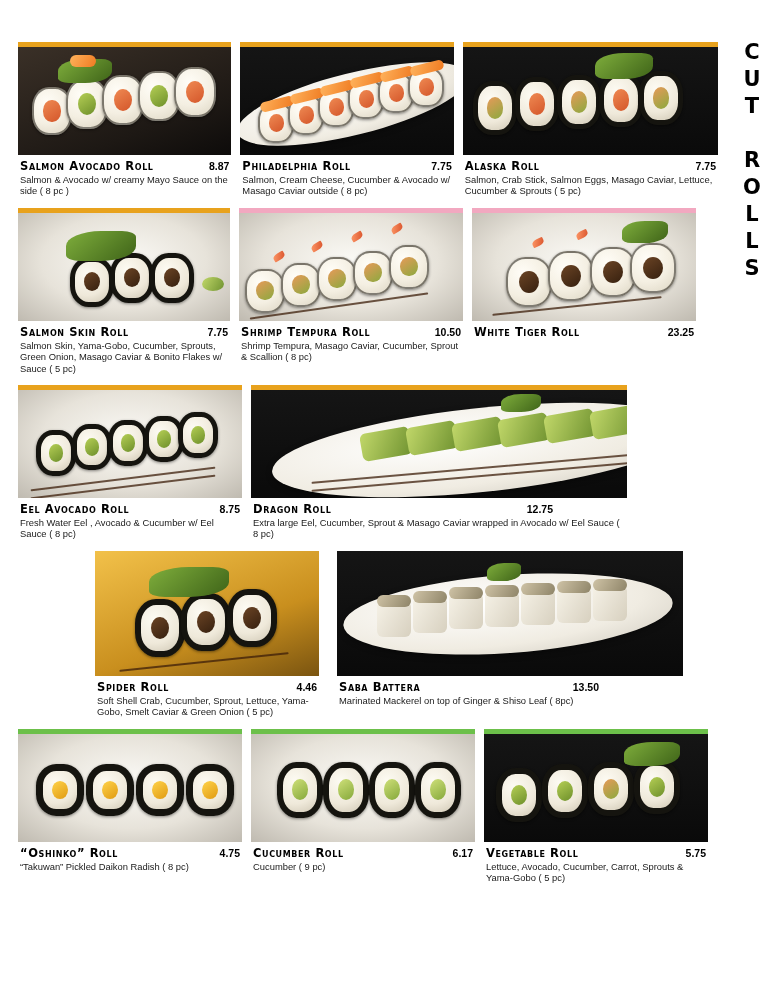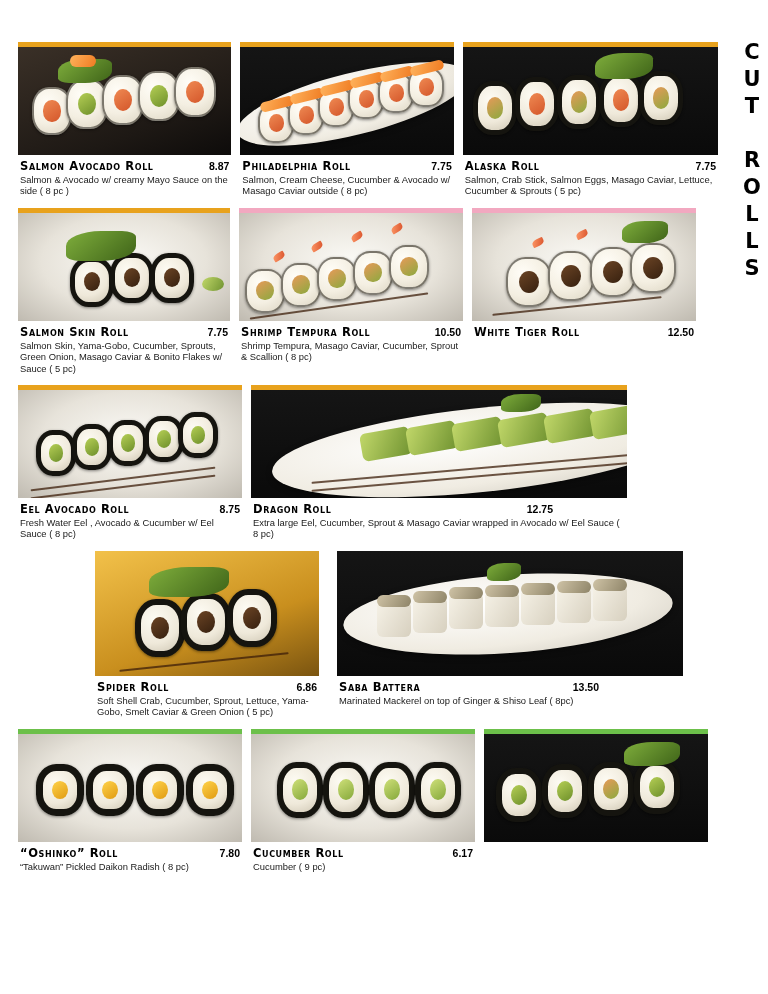--- a/index.html
+++ b/index.html
@@ -373,21 +373,21 @@
               </div>
             <div class="shrimp-tail" style="left:60px;top:26px;transform:rotate(-25deg)"></div>
             <div class="shrimp-tail" style="left:104px;top:18px;transform:rotate(-25deg)"></div>
             <div class="garnish" style="left:150px;top:8px;width:46px;height:22px"></div>
             <div class="sauce" style="left:20px;top:92px;width:170px;transform:rotate(-6deg)"></div>
           </div>
         </div>
         <div class="cap">
           <div class="cap-head">
             <span class="item-name">White Tiger Roll</span>
-            <span class="item-price">12.50</span>
+            <span class="item-price">23.25</span>
           </div>
         </div>
       </div>
     </div>
   </div>
 
   <div class="row">
     <div class="row-inner">
       <div class="cell" style="width:224px">
         <div class="topbar" style="background:#e8a21d"></div>
@@ -462,21 +462,21 @@
             <div class="roll nori" style="left:132px;top:38px;width:50px;height:58px;border-width:6px">
                 <div class="core eel"></div>
               </div>
             <div class="garnish" style="left:54px;top:16px;width:80px;height:30px"></div>
             <div class="sauce" style="left:24px;top:110px;width:170px;transform:rotate(-6deg)"></div>
           </div>
         </div>
         <div class="cap">
           <div class="cap-head">
             <span class="item-name">Spider Roll</span>
-            <span class="item-price">6.86</span>
+            <span class="item-price">4.46</span>
           </div>
           <div class="item-desc">Soft Shell Crab, Cucumber, Sprout, Lettuce, Yama-Gobo, Smelt Caviar &amp; Green Onion   ( 5 pc)</div>
         </div>
       </div>
 
       <div class="cell" style="width:346px;margin-left:9px">
         <div class="photo tall bg-black">
           <div class="plate">
             <div class="oval" style="left:6px;top:24px;width:330px;height:78px;transform:rotate(-4deg)"></div>
             <div class="topping t-white" style="left:40px;top:50px;width:34px;height:36px"></div>
@@ -523,21 +523,21 @@
                 <div class="core egg"></div>
               </div>
             <div class="roll nori" style="left:168px;top:30px;width:48px;height:52px;border-width:7px">
                 <div class="core egg"></div>
               </div>
           </div>
         </div>
         <div class="cap">
           <div class="cap-head">
             <span class="item-name">“Oshinko” Roll</span>
-            <span class="item-price">7.80</span>
+            <span class="item-price">4.75</span>
           </div>
           <div class="item-desc">“Takuwan” Pickled Daikon Radish   ( 8 pc)</div>
         </div>
       </div>
 
       <div class="cell" style="width:224px">
         <div class="topbar" style="background:#6cc04a"></div>
         <div class="photo bg-plate">
           <div class="plate">
             <div class="roll nori" style="left:26px;top:28px;width:46px;height:56px;border-width:6px">
@@ -575,19 +575,26 @@
               </div>
             <div class="roll nori" style="left:104px;top:28px;width:46px;height:54px;border-width:6px">
                 <div class="core mix"></div>
               </div>
             <div class="roll nori" style="left:150px;top:26px;width:46px;height:54px;border-width:6px">
                 <div class="core avo"></div>
               </div>
             <div class="garnish" style="left:140px;top:8px;width:56px;height:24px"></div>
           </div>
         </div>
+        <div class="cap">
+          <div class="cap-head">
+            <span class="item-name">Vegetable Roll</span>
+            <span class="item-price">5.75</span>
+          </div>
+          <div class="item-desc">Lettuce, Avocado, Cucumber, Carrot, Sprouts &amp; Yama-Gobo   ( 5 pc)</div>
+        </div>
       </div>
     </div>
   </div>
 
 </div>
 
 <div class="watermark">menupix</div>
 
 </body></html>

